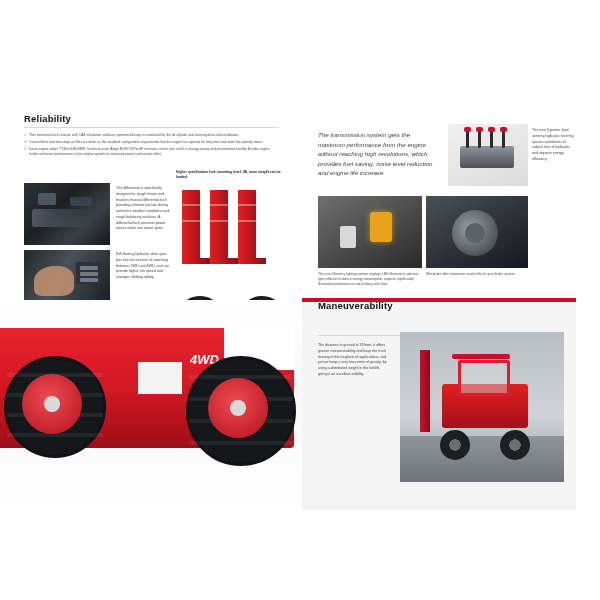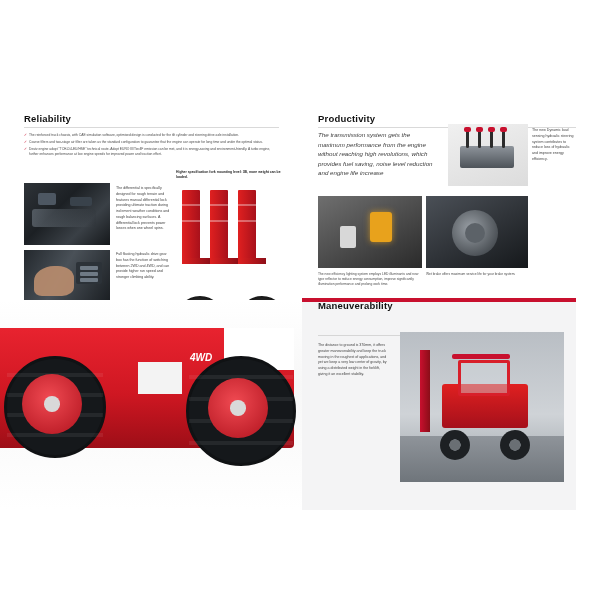--- a/index.html
+++ b/index.html
@@ -108,21 +108,21 @@
   .fl-roof{position:absolute;left:52px;top:22px;width:58px;height:5px;background:#c8102e;border-radius:2px;}
 
   
   #hero{position:absolute;left:0;top:300px;width:302px;height:210px;overflow:hidden;
         background:linear-gradient(180deg,#ffffff 0%,#f7f7f7 40%,#ffffff 100%);}
   #hero .machine{position:absolute;left:-6px;top:28px;width:300px;height:120px;
         background:linear-gradient(180deg,#e8232f 0%,#cf1722 55%,#9d0e17 100%);
         border-radius:4px 10px 4px 4px;}
   #hero .machine .cut{position:absolute;right:0;top:0;width:70px;height:42px;background:#fff;}
   #hero .step{position:absolute;left:138px;top:62px;width:44px;height:32px;background:#f3f3f3;}
-  #hero .badge{position:absolute;left:190px;top:52px;font-size:10px;font-weight:bold;color:#fff;font-style:italic;text-align:center;}
+  #hero .badge{position:absolute;left:190px;top:52px;font-size:13px;font-weight:bold;color:#fff;font-style:italic;text-align:center;}
   #hero .wheel{position:absolute;border-radius:50%;
         background:radial-gradient(circle at 50% 50%,#4b5056 0 18%,#15181b 20% 100%);
         border:3px solid #101214;}
   #hero .rim{position:absolute;border-radius:50%;background:radial-gradient(circle at 45% 40%,#f04a52,#b0121d);}
   #hero .rim:after{content:"";position:absolute;left:50%;top:50%;width:26%;height:26%;margin:-13% 0 0 -13%;border-radius:50%;background:#d9d9d9;}
   #hero .tread{position:absolute;left:0;width:100%;height:4px;background:rgba(255,255,255,.07);}
 </style>
 </head>
 <body>
 
@@ -196,24 +196,20 @@
         <div class="tyre">
           <span class="tread" style="top:6px"></span>
             <span class="tread" style="top:18px"></span>
             <span class="tread" style="top:30px"></span>
         </div>
         <div class="tyre-lbl">Rear tyre</div>
       </div>
     </div>
   </div>
 
-  <div id="productivity">
-    <div class="sec-title">Productivity</div>
-    <div class="sec-rule"></div>
-  </div>
 
   <div class="lead" id="prod-lead">The transmission system gets the maximum performance from the engine without reaching high revolutions, which provides fuel saving, noise level reduction and engine life increase</div>
 
   <div class="photo" id="photo-valve">
     <div class="body"></div>
     <div class="lever" style="left:18px">
         <b></b>
       </div>
     <div class="lever" style="left:30px">
         <b></b>

